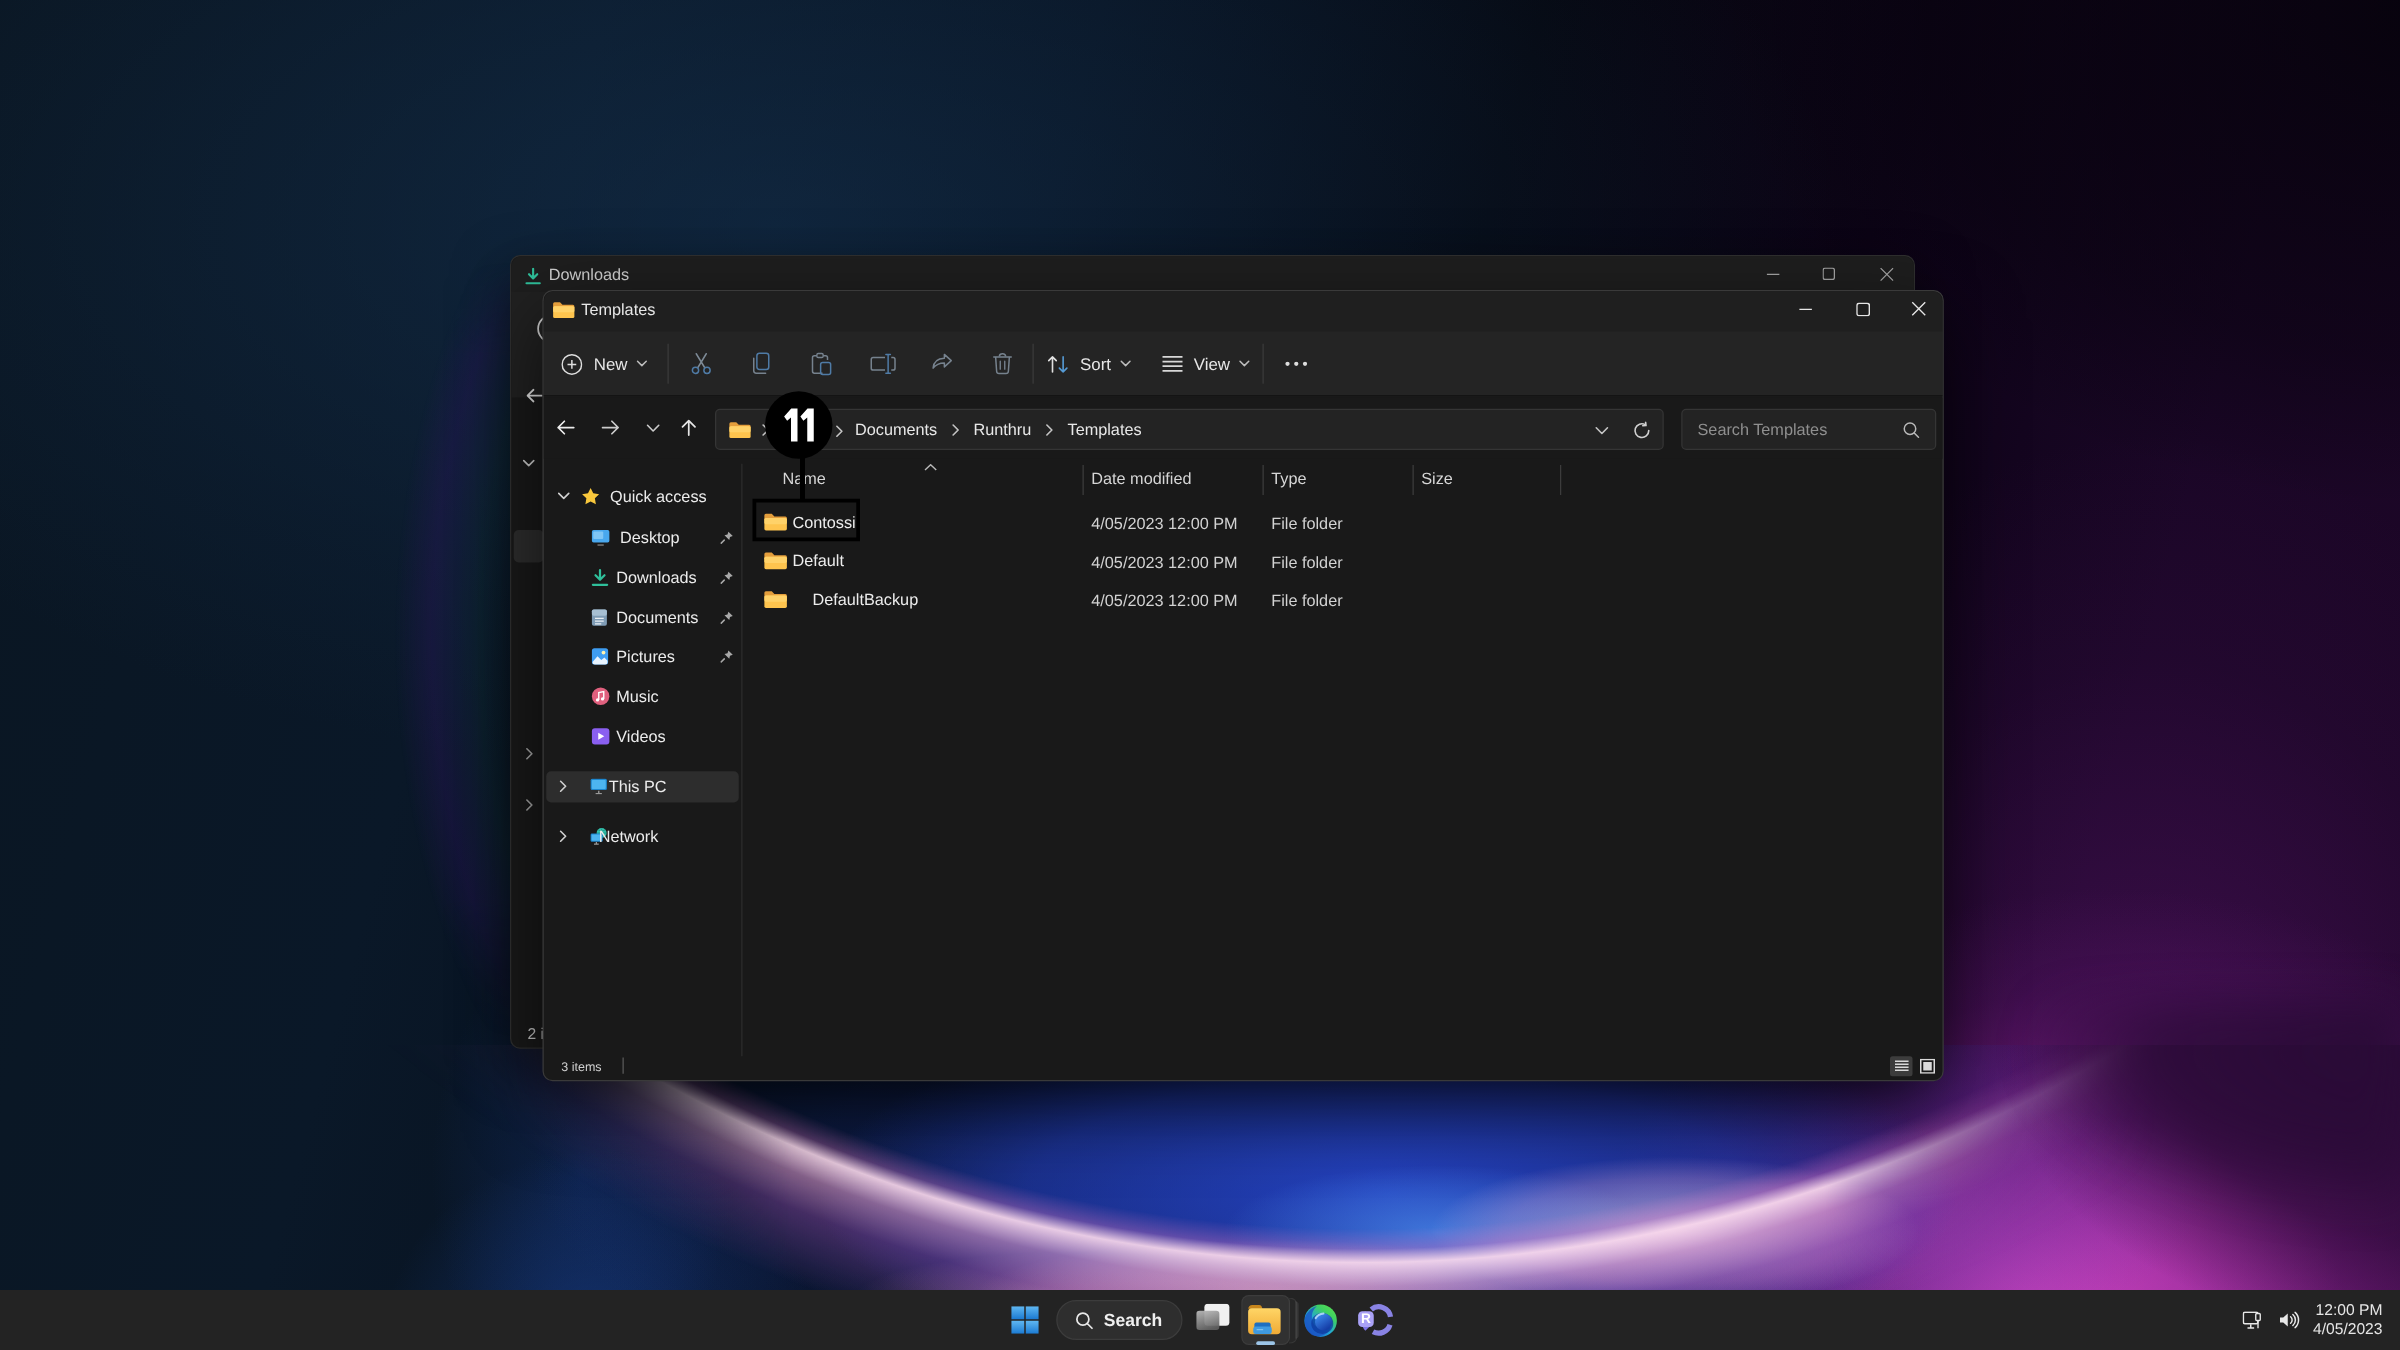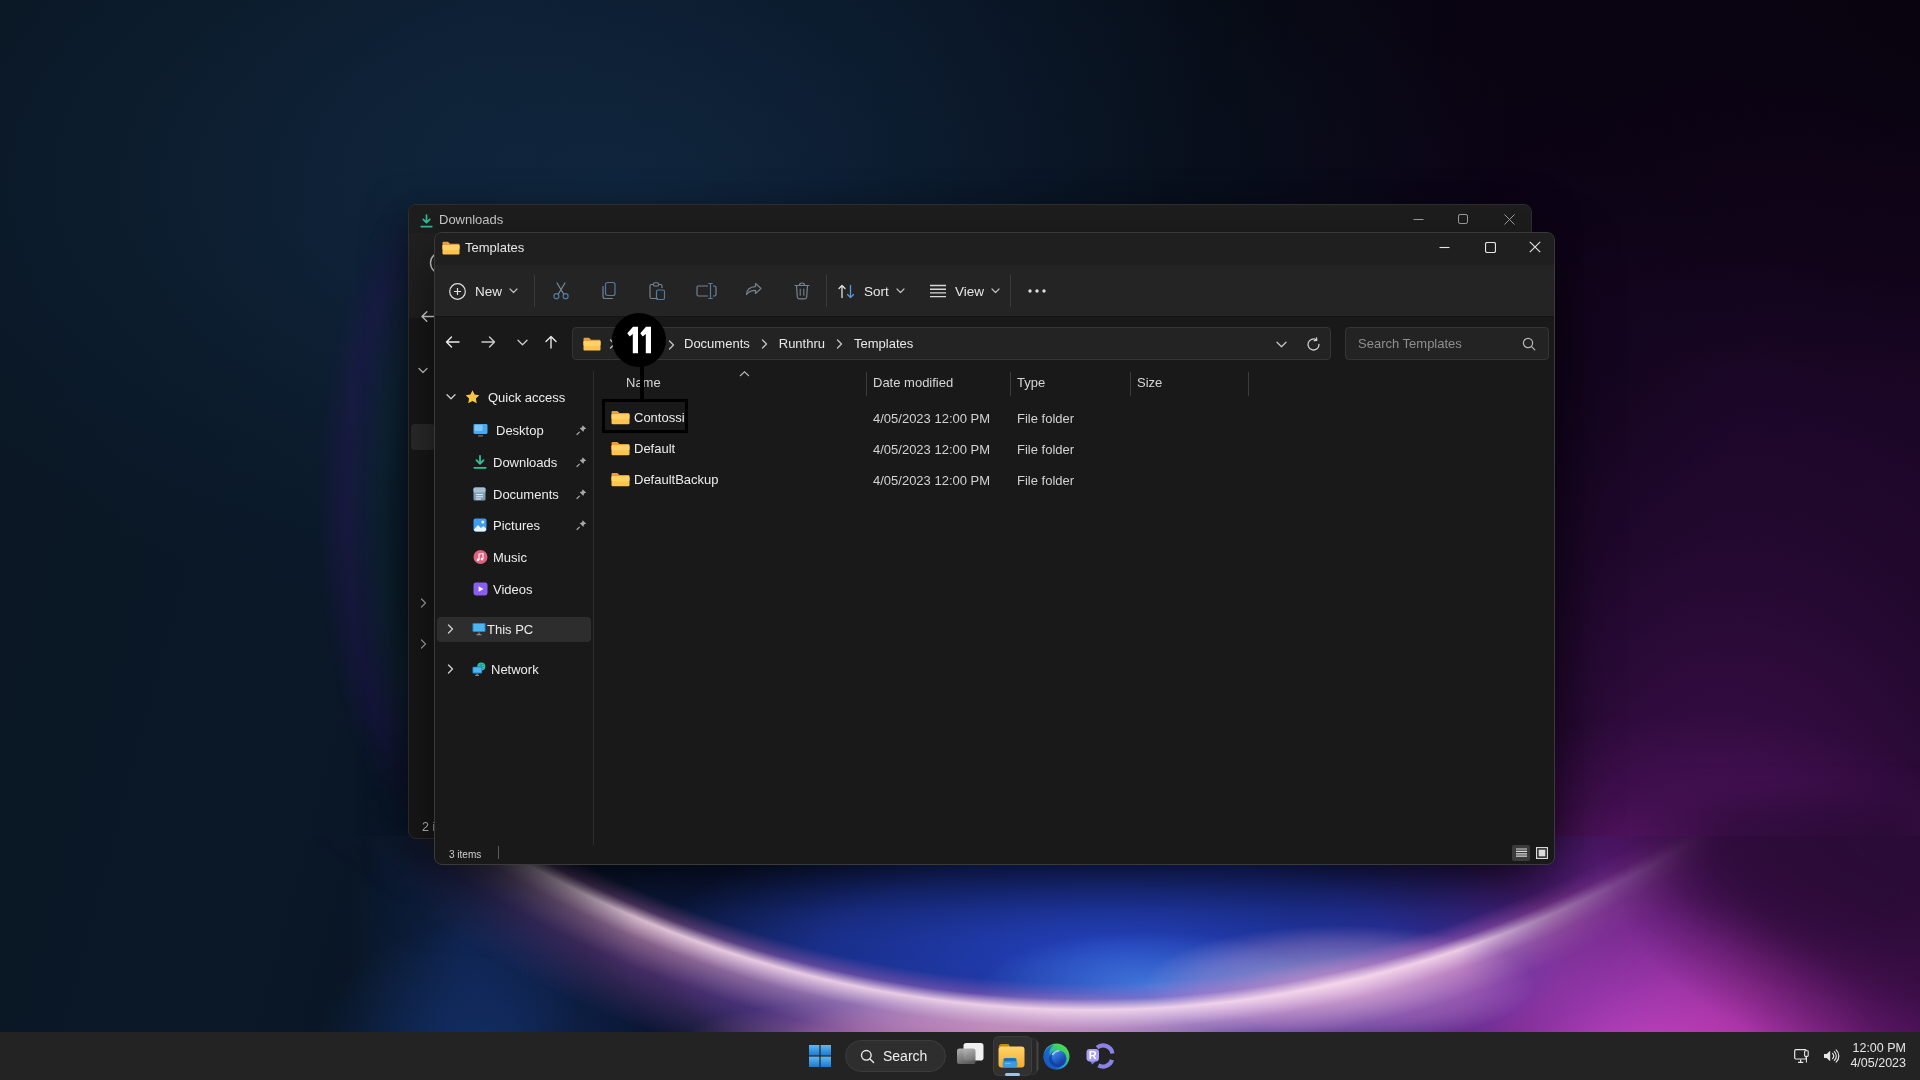--- a/index.html
+++ b/index.html
@@ -68,21 +68,21 @@
 .tdiv { position:absolute; top:42px; height:32px; width:1px; background:#3a3a3a; }
 .tlabel { font-size:13.5px; color:#e6e6e6; }
 
 #acircle { position:absolute; left:612px; top:313px; width:54px; height:54px; border-radius:50%; background:#000;
   display:flex; align-items:center; justify-content:center; color:#fff; font-size:25px; font-weight:bold; z-index:60; }
 #aline { position:absolute; left:640px; top:365px; width:4px; height:36px; background:#000; z-index:59; }
 #arect { position:absolute; left:602px; top:399px; width:86px; height:34px; border:3px solid #000; z-index:60; }
 
 #taskbar { position:absolute; left:0; top:1032px; width:1920px; height:48px; background:#232323; display:block; }
 .tb-ic { position:absolute; top:50%; transform:translateY(-50%); }
-#searchpill { position:absolute; left:845px; top:1040px; width:101px; height:32px; border-radius:16px; background:#2e2e2e; border:1px solid #3c3c3c; display:flex; align-items:center; z-index:5;}
+#searchpill { position:absolute; left:845px; top:1040px; width:101px; height:32px; border-radius:16px; background:#2e2e2e; border:1px solid #3c3c3c; display:flex; align-items:center; z-index:5;font-weight:bold;}
 #explorerbox { position:absolute; left:993px; top:1036px; width:39px; height:40px; border-radius:6px; background:rgba(255,255,255,0.065); border:1px solid rgba(255,255,255,0.05); }
 #explorerline { position:absolute; left:1005px; top:1073px; width:15px; height:3px; border-radius:2px; background:#9cc5e8; }
 #tray { position:absolute; right:8px; top:1032px; height:48px; display:flex; align-items:center; }
 #clock { text-align:right; color:#e5e5e5; font-size:12.5px; line-height:15px; margin-left:10px; margin-right:6px;}
 svg { display:block; }
 </style>
 </head>
 <body>
 <div id="desktop"></div>
 <div id="bloom"></div>
@@ -376,21 +376,21 @@
       <svg class="chev" style="left:12px" width="7" height="10" viewBox="0 0 7 10">
           <path d="M1.5 1 L5.5 5 L1.5 9" stroke="#d0d0d0" stroke-width="1.3" fill="none" stroke-linecap="round" stroke-linejoin="round"></path>
         </svg>
       <svg class="ico" style="left:37px" width="14" height="14" viewBox="0 0 14 14">
           <circle cx="9.3" cy="4.4" r="4" fill="#35c2ae"></circle>
           <path d="M5.8 4.4 H12.8 M9.3 0.9 V7.9 M6.5 1.9 Q9.3 4.2 12.1 1.9 M6.5 6.9 Q9.3 4.6 12.1 6.9" stroke="#179181" stroke-width="0.6" fill="none"></path>
           <rect x="0.5" y="4.8" width="9.6" height="6.6" rx="1" fill="#1d87cf"></rect>
           <rect x="1.3" y="5.6" width="8" height="5" rx="0.6" fill="#4db5f0"></rect>
           <path d="M3.2 13.3 H7 M5.1 11.6 V13.1" stroke="#9a9a9a" stroke-width="1"></path>
         </svg>
-      <div class="txt" style="left:56px">Network</div>
+      <div class="txt" style="left:44px">Network</div>
     </div>
   </div>
   <div class="psep" style="top:138px;height:474px;"></div>
 
   <div style="position:absolute;left:158px;top:134px;right:1px;height:478px;">
     <div class="hdrtxt" style="left:33px">Name</div>
     <svg style="position:absolute;left:146px;top:4px" width="11" height="6" viewBox="0 0 11 6">
         <path d="M1 5 L5.5 0.8 L10 5" stroke="#b9b9b9" stroke-width="1.1" fill="none"></path>
       </svg>
     <div class="hsep" style="left:273px"></div>
@@ -422,21 +422,21 @@
     </div>
     <div class="dtxt" style="left:280px;top:75px">4/05/2023 12:00 PM</div>
     <div class="dtxt" style="left:424px;top:75px">File folder</div>
 
     <div class="row" style="top:97px">
       <svg width="19" height="15" viewBox="0 0 19 15">
           <path d="M0.5 2.2 Q0.5 1 1.7 1 H6.4 L8.5 3.1 H17.3 Q18.5 3.1 18.5 4.3 V5.3 H0.5 Z" fill="#e49e3c"></path>
           <rect x="0.5" y="4.3" width="18" height="10" rx="1.3" fill="#fec44e"></rect>
           <rect x="0.5" y="4.3" width="18" height="5" rx="1.3" fill="#ffd269"></rect>
         </svg>
-      <div class="ftxt" style="margin-left:4px">DefaultBackup</div>
+      <div class="ftxt" style="margin-left:20px">DefaultBackup</div>
     </div>
     <div class="dtxt" style="left:280px;top:106px">4/05/2023 12:00 PM</div>
     <div class="dtxt" style="left:424px;top:106px">File folder</div>
   </div>
 
   <div style="position:absolute;left:14px;bottom:4px;font-size:10px;color:#cfcfcf;">3 items</div>
   <div style="position:absolute;left:63px;bottom:5px;width:1px;height:13px;background:#5a5a5a;"></div>
   <div style="position:absolute;left:1077px;bottom:3px;width:18px;height:16px;background:#3c3c3c;border-radius:2px;">
     <svg style="margin:3px auto 0" width="11" height="10" viewBox="0 0 11 10">
         <path d="M0 1 H11 M0 3.4 H11 M0 5.8 H11 M0 8.2 H11" stroke="#dadada" stroke-width="1.2"></path>

